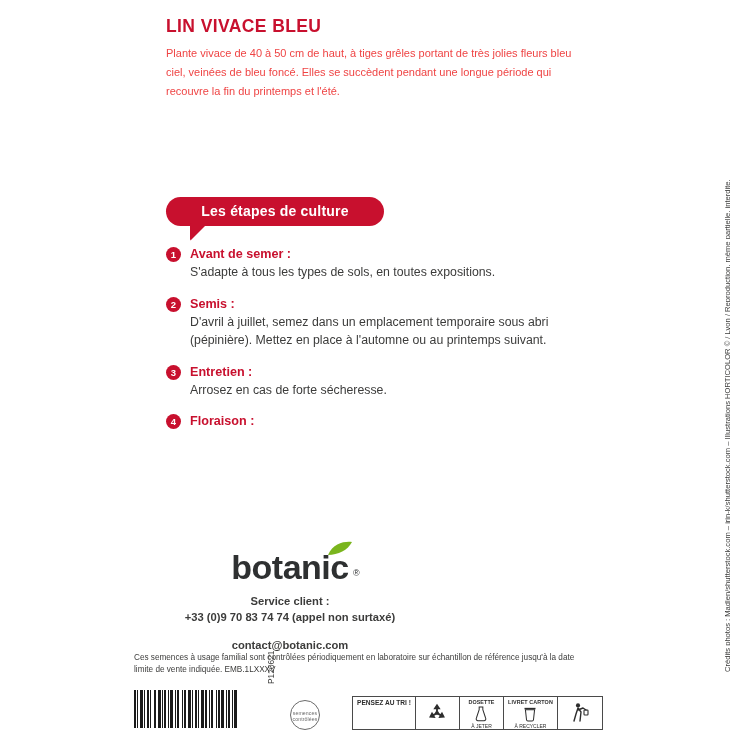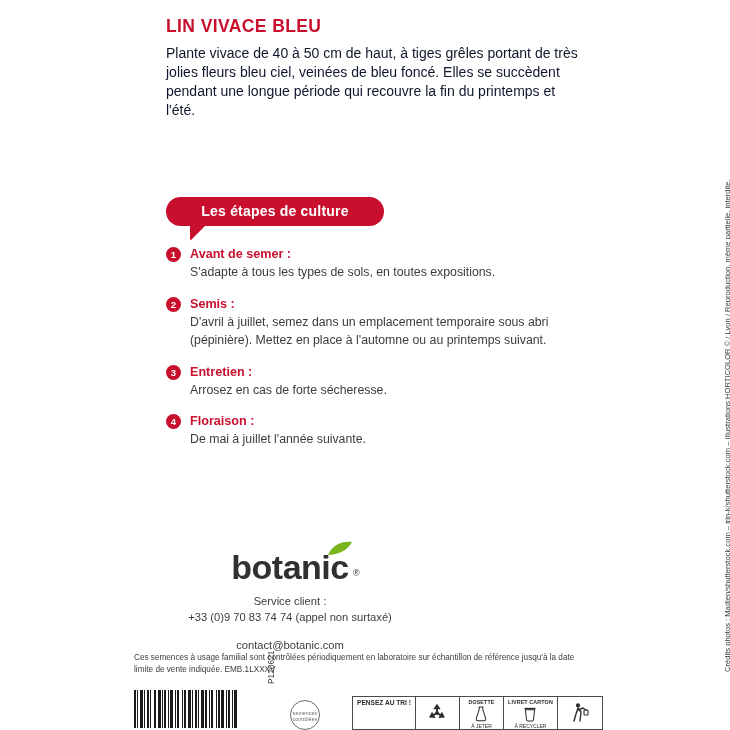--- a/index.html
+++ b/index.html
@@ -30,23 +30,23 @@
     color: #c8102e;
     font-family: "Liberation Sans", sans-serif;
   }
 
   
   .intro {
     position: absolute;
     left: 166px;
     top: 44px;
     width: 412px;
-    font-size: 14px;
+    font-size: 11px;
     line-height: 19px;
-    color: #0f172a;
+    color: #ef4444;
   }
 
   
   .banner-wrap {
     position: absolute;
     left: 166px;
     top: 197px;
     width: 226px;
     height: 34px;
   }
@@ -156,20 +156,21 @@
     left: 96px;
     top: -7px;
     width: 26px;
     height: 16px;
   }
   .service {
     margin-top: 7px;
     font-size: 11.2px;
     line-height: 16px;
     color: #3c3c3b;
+    font-weight: bold;
   }
   .site {
     margin-top: 1px;
     font-size: 11.2px;
     font-weight: bold;
     color: #2e7d32;
     text-decoration: underline;
   }
 
   
@@ -328,21 +329,20 @@
 
     <div class="step">
       <div class="step-num">3</div>
       <div class="step-title">Entretien :</div>
       <div class="step-body">Arrosez en cas de forte sécheresse.</div>
     </div>
 
     <div class="step">
       <div class="step-num">4</div>
       <div class="step-title">Floraison :</div>
-      <div class="step-body">De mai à juillet l'année suivante.</div>
     </div>
 
   </div>
 
   <div class="brand">
     <div class="brand-logo">
       <span>botanic</span>
       <span class="reg">®</span>
       <svg class="leaf" viewBox="0 0 26 16">
         <path d="M1 14 C6 2 18 0 25 1 C21 9 11 14 1 14 Z" fill="#7ab51d"></path>

